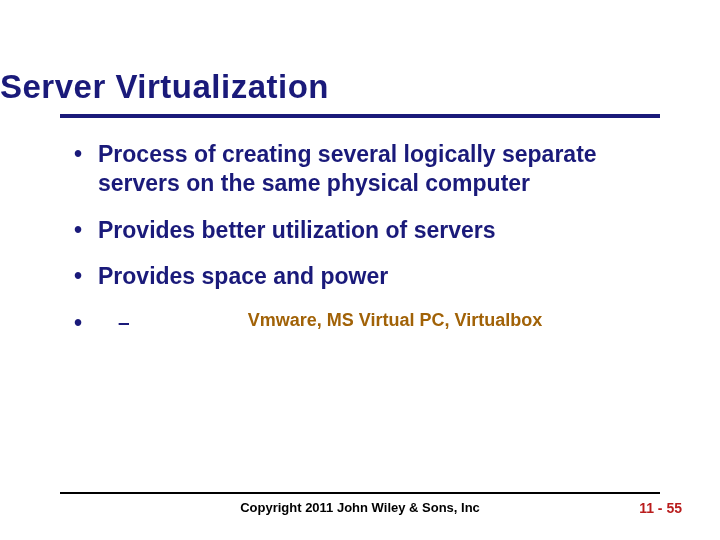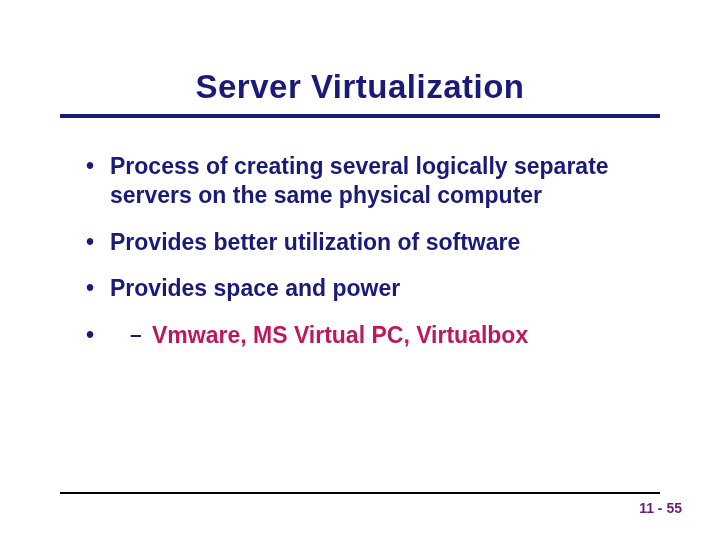--- a/index.html
+++ b/index.html
@@ -16,21 +16,20 @@
     position: relative;
     width: 720px;
     height: 540px;
     box-sizing: border-box;
   }
   .title-wrap {
     position: absolute;
     top: 68px;
     left: 0;
     width: 720px;
-    text-align: center;
   }
   .title {
     font-size: 33px;
     font-weight: bold;
     letter-spacing: 0.5px;
     color: #1a1a7a;
     font-family: "Arial Black", Arial, sans-serif;
   }
   .title-rule {
     position: absolute;
@@ -41,21 +40,21 @@
     border-top: 4px solid #1a1a7a;
   }
   .content {
     position: absolute;
     top: 140px;
     left: 70px;
     width: 580px;
   }
   ul.main {
     list-style: none;
-    margin: 12px;
+    margin: 0;
     padding: 0;
   }
   ul.main > li {
     position: relative;
     padding-left: 28px;
     margin-bottom: 18px;
     font-size: 23px;
     font-weight: bold;
     line-height: 1.25;
     color: #1a1a7a;
@@ -69,24 +68,25 @@
     color: #1a1a7a;
   }
   ul.sub {
     list-style: none;
     margin: 12px 0 0 0;
     padding: 0 0 0 20px;
   }
   ul.sub > li {
     position: relative;
     padding-left: 22px;
-    font-size: 23px;
+    font-size: 18px;
     font-weight: bold;
     line-height: 1.25;
-    color: #be185d;
+    color: #a16207;
+    text-align: center;
   }
   ul.sub > li::before {
     content: "–";
     position: absolute;
     left: 0;
     top: 0;
     font-size: 21px;
     color: #1a1a7a;
   }
   .footer-rule {
@@ -111,52 +111,53 @@
     text-align: center;
     font-size: 13px;
     font-weight: bold;
     color: #000000;
   }
   .pagenum {
     position: absolute;
     right: 38px;
     font-size: 14px;
     font-weight: bold;
-    color: #701a75;
+    color: #b91c1c;
   }
 </style>
 </head>
 <body>
 
 <div class="slide">
 
   <div class="title-wrap">
     <div class="title">Server Virtualization</div>
   </div>
   <div class="title-rule"></div>
 
   <div class="content">
     <ul class="main">
       <li>
         <span>Process of creating several logically separate servers on the same physical computer</span>
       </li>
       <li>
-        <span>Provides better utilization of software</span>
+        <span>Provides better utilization of servers</span>
       </li>
       <li>
         <span>Provides space and power</span>
       </li>
       <li>
         <ul class="sub">
           <li>
             <span>Vmware, MS Virtual PC, Virtualbox</span>
           </li>
         </ul>
       </li>
     </ul>
   </div>
 
   <div class="footer-rule"></div>
   <div class="footer">
+    <div class="copyright">Copyright 2011 John Wiley &amp; Sons, Inc</div>
     <div class="pagenum">11 - 55</div>
   </div>
 
 </div>
 
 </body></html>

